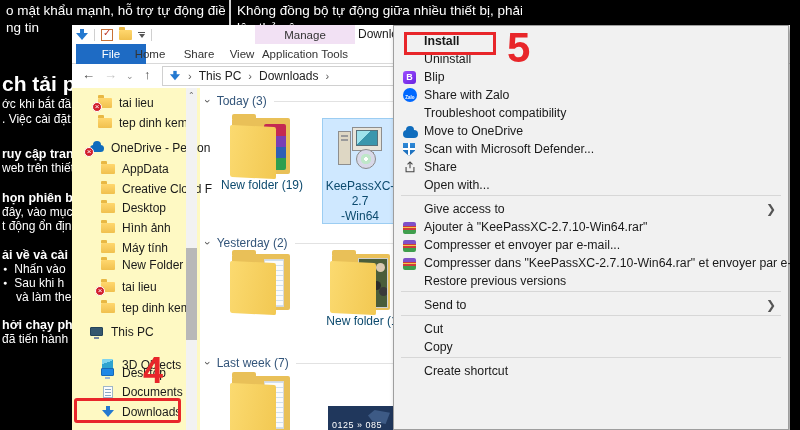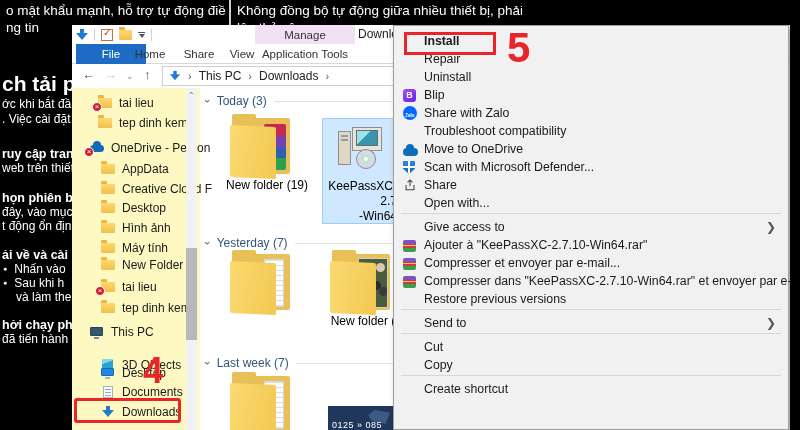--- a/index.html
+++ b/index.html
@@ -91,21 +91,21 @@
 
   .sscroll { position:absolute; left:114px; top:0; width:11px; bottom:0; background:#f2f2f2; }
   .sscroll .up { position:absolute; top:3px; left:2px; font-size:8px; color:#666; }
   .sscroll .thumb { position:absolute; left:0; top:160px; width:11px; height:92px; background:#b8b8b8; }
 
   
   .content { position:absolute; left:128px; top:0; right:0; bottom:0; overflow:hidden; }
   .group-hd { position:absolute; left:6px; right:4px; height:16px; display:flex; align-items:center; gap:7px; font-size:12px; color:#33557a; }
   .gchev { color:#555; font-size:11px; transform:rotate(90deg); display:inline-block; line-height:10px; }
   .grule { flex:1; height:1px; background:#e2e2e2; }
-  .tile { position:absolute; width:92px; text-align:right; font-size:12px; color:#000000; line-height:15px; }
+  .tile { position:absolute; width:92px; text-align:center; font-size:12px; color:#0c4a6e; line-height:15px; }
   .bigfolder { position:relative; width:64px; height:60px; margin:0 auto; }
   .bf-back { position:absolute; left:2px; top:0; width:58px; height:56px; background:#e9c058; border-radius:2px; }
   .bf-back::before { content:""; position:absolute; top:-4px; left:0; width:24px; height:5px; background:#e9c058; border-radius:2px 2px 0 0; }
   .bf-front { position:absolute; left:0; bottom:0; width:46px; height:52px; background:linear-gradient(100deg,#fbda70,#f2c852); transform:skewY(3deg); border-radius:2px; z-index:3; }
   .bf-stripes { position:absolute; right:8px; top:6px; width:22px; height:46px; z-index:2;
     background:linear-gradient(180deg,#c42a52 0 25%,#7a3fb5 25% 50%,#2f5fb5 50% 75%,#2e9e4f 75% 100%); border-radius:2px; }
   .bf-papers { position:absolute; right:10px; top:5px; width:20px; height:48px; z-index:2; background:#fbfbfb; border:1px solid #d8d8d8;
     background-image:linear-gradient(#cfe0ef 1px,transparent 1px); background-size:100% 5px; }
   .bf-photo { position:absolute; right:6px; top:4px; width:30px; height:50px; z-index:2; background:#4a5d3a; overflow:hidden; border:1px solid #cfcfcf; }
   .bf-photo::before { content:""; position:absolute; left:4px; top:14px; width:12px; height:30px; background:#f3f0ea; border-radius:5px 5px 0 0; }
@@ -349,21 +349,21 @@
           <span class="msi-tower"></span>
             <span class="msi-mon"></span>
             <span class="msi-cd"></span>
         </div>
         <div>KeePassXC-2.7</div>
         <div>-Win64</div>
       </div>
 
       <div class="group-hd" style="top:147px">
         <span class="gchev">›</span>
-        <span>Yesterday (7)</span>
+        <span>Yesterday (2)</span>
         <span class="grule"></span>
       </div>
       <div class="tile" style="left:16px; top:166px">
         <div class="bigfolder">
           <div class="bf-back"></div>
             <div class="bf-papers"></div>
             <div class="bf-front"></div>
         </div>
       </div>
       <div class="tile" style="left:122px; top:166px; width:80px">
@@ -396,24 +396,20 @@
 
 <div class="abs menu">
   <div class="m-row mrow-rel">
     <span class="m-ic"></span>
     <span class="m-bold">Install</span>
     <span class="install-box"></span>
     <span class="step5">5</span>
   </div>
   <div class="m-row">
     <span class="m-ic"></span>
-    <span>Repair</span>
-  </div>
-  <div class="m-row">
-    <span class="m-ic"></span>
     <span>Uninstall</span>
   </div>
   <div class="m-row">
     <span class="m-ic">
         <span class="ic-blip"></span>
       </span>
     <span>Blip</span>
   </div>
   <div class="m-row">
     <span class="m-ic">

